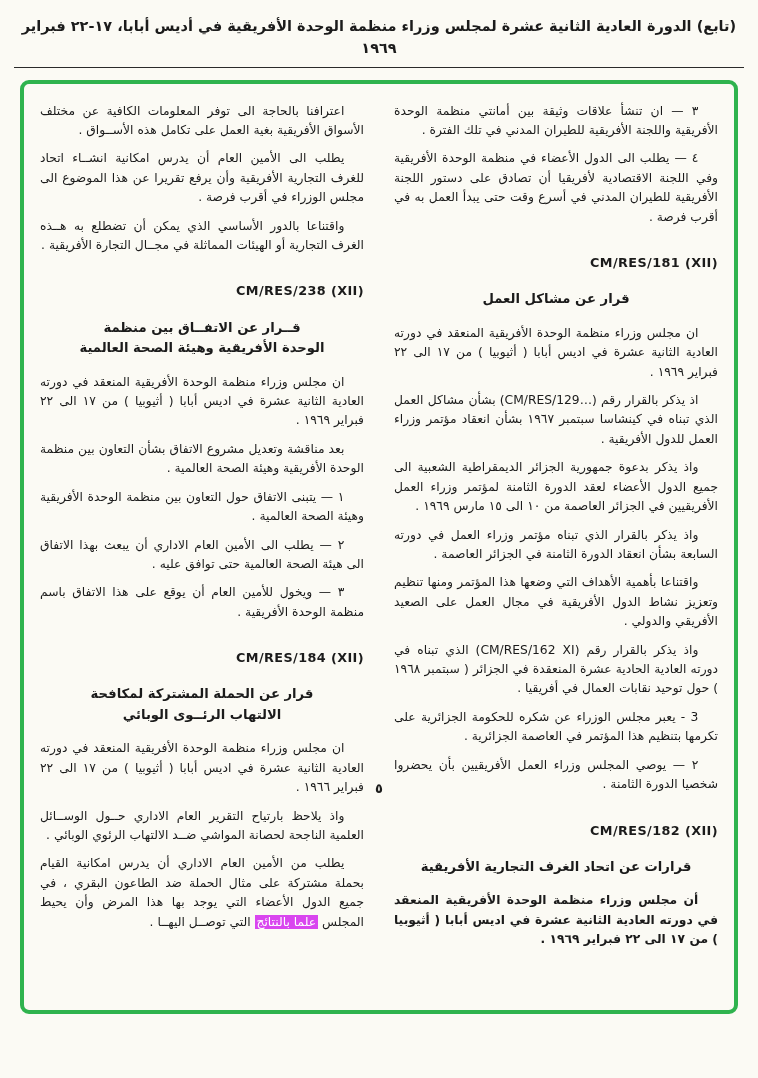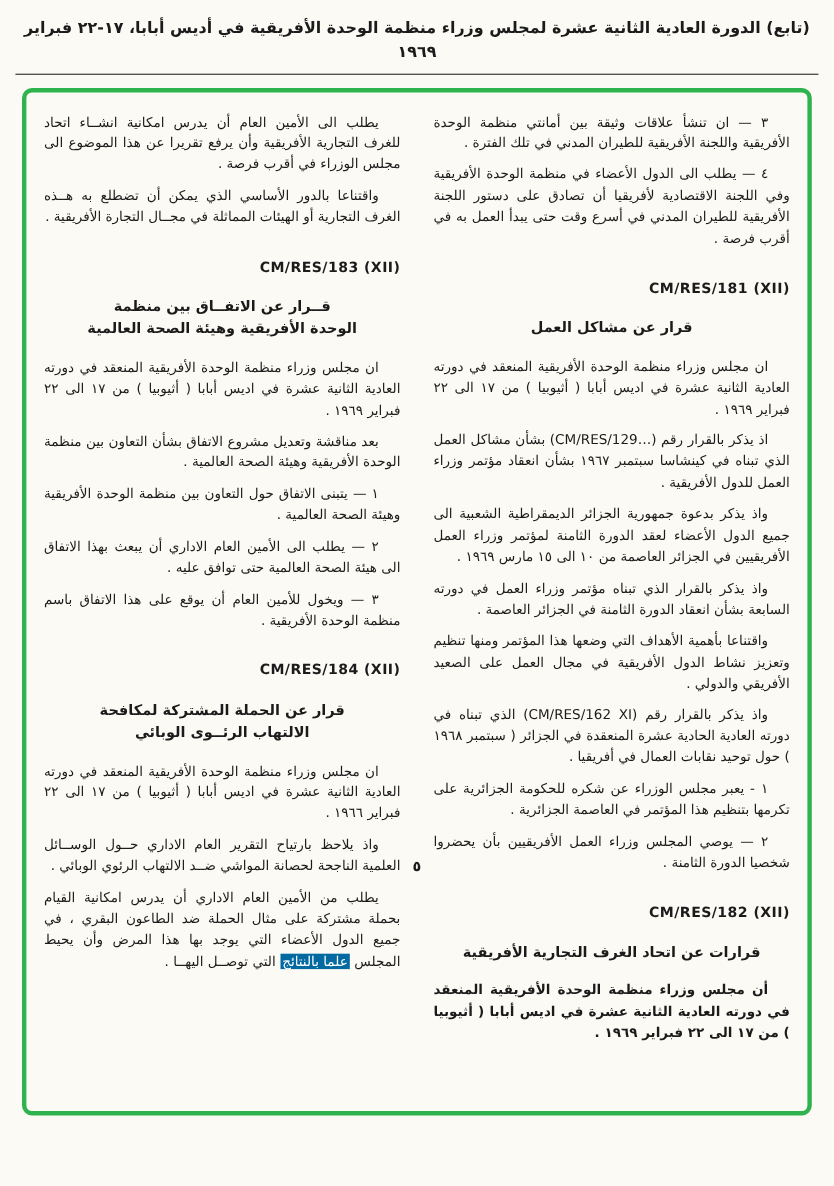--- a/index.html
+++ b/index.html
@@ -47,21 +47,21 @@
   .res-code{
     direction:ltr;text-align:right;
     font-weight:bold;font-size:12.8px;letter-spacing:.4px;
     margin:26px 0 16px 0;
   }
   .res-heading{
     text-align:center;font-weight:bold;font-size:13.2px;
     margin:0 0 14px 0;white-space:pre-line;line-height:1.55;
   }
   .inverted{
-    background:#0369a1;color:#ffffff;padding:0 2px;
+    background:#d946ef;color:#ffffff;padding:0 2px;
   }
   .page-number{
     position:absolute;bottom:16px;left:0;right:0;
     text-align:center;font-size:13px;font-weight:bold;
   }
 </style>
 </head>
 <body>
 
 <div class="page">
@@ -77,30 +77,31 @@
           <p class="para">٣ — ان تنشأ علاقات وثيقة بين أمانتي منظمة الوحدة الأفريقية واللجنة الأفريقية للطيران المدني في تلك الفترة .</p>
           <p class="para">٤ — يطلب الى الدول الأعضاء في منظمة الوحدة الأفريقية وفي اللجنة الاقتصادية لأفريقيا أن تصادق على دستور اللجنة الأفريقية للطيران المدني في أسرع وقت حتى يبدأ العمل به في أقرب فرصة .</p>
           <div class="res-code">CM/RES/181  (XII)</div>
           <h3 class="res-heading">قرار عن مشاكل العمل</h3>
           <p class="para">ان مجلس وزراء منظمة الوحدة الأفريقية المنعقد في دورته العادية الثانية عشرة في اديس أبابا ( أثيوبيا ) من ١٧ الى ٢٢ فبراير ١٩٦٩ .</p>
           <p class="para">اذ يذكر بالقرار رقم (…CM/RES/129) بشأن مشاكل العمل الذي تبناه في كينشاسا سبتمبر ١٩٦٧ بشأن انعقاد مؤتمر وزراء العمل للدول الأفريقية .</p>
           <p class="para">واذ يذكر بدعوة جمهورية الجزائر الديمقراطية الشعبية الى جميع الدول الأعضاء لعقد الدورة الثامنة لمؤتمر وزراء العمل الأفريقيين في الجزائر العاصمة من ١٠ الى ١٥ مارس ١٩٦٩ .</p>
           <p class="para">واذ يذكر بالقرار الذي تبناه مؤتمر وزراء العمل في دورته السابعة بشأن انعقاد الدورة الثامنة في الجزائر العاصمة .</p>
           <p class="para">واقتناعا بأهمية الأهداف التي وضعها هذا المؤتمر ومنها تنظيم وتعزيز نشاط الدول الأفريقية في مجال العمل على الصعيد الأفريقي والدولي .</p>
           <p class="para">واذ يذكر بالقرار رقم (CM/RES/162 XI) الذي تبناه في دورته العادية الحادية عشرة المنعقدة في الجزائر ( سبتمبر ١٩٦٨ ) حول توحيد نقابات العمال في أفريقيا .</p>
-          <p class="para">١ - يعبر مجلس الوزراء عن شكره للحكومة الجزائرية على تكرمها بتنظيم هذا المؤتمر في العاصمة الجزائرية .</p>
+          <p class="para">3 - يعبر مجلس الوزراء عن شكره للحكومة الجزائرية على تكرمها بتنظيم هذا المؤتمر في العاصمة الجزائرية .</p>
           <p class="para">٢ — يوصي المجلس وزراء العمل الأفريقيين بأن يحضروا شخصيا الدورة الثامنة .</p>
           <div class="res-code">CM/RES/182  (XII)</div>
           <h3 class="res-heading">قرارات عن اتحاد الغرف التجارية الأفريقية</h3>
           <p class="para bold">أن مجلس وزراء منظمة الوحدة الأفريقية المنعقد في دورته العادية الثانية عشرة في اديس أبابا ( أثيوبيا ) من ١٧ الى ٢٢ فبراير ١٩٦٩ .</p>
         </div>
       <div class="column" dir="rtl" lang="ar">
+          <p class="para">اعترافنا بالحاجة الى توفر المعلومات الكافية عن مختلف الأسواق الأفريقية بغية العمل على تكامل هذه الأســواق .</p>
           <p class="para">يطلب الى الأمين العام أن يدرس امكانية انشــاء اتحاد للغرف التجارية الأفريقية وأن يرفع تقريرا عن هذا الموضوع الى مجلس الوزراء في أقرب فرصة .</p>
           <p class="para">واقتناعا بالدور الأساسي الذي يمكن أن تضطلع به هــذه الغرف التجارية أو الهيئات المماثلة في مجــال التجارة الأفريقية .</p>
-          <div class="res-code">CM/RES/183  (XII)</div>
+          <div class="res-code">CM/RES/238  (XII)</div>
           <h3 class="res-heading">قــرار عن الاتفــاق بين منظمة
 الوحدة الأفريقية وهيئة الصحة العالمية</h3>
           <p class="para">ان مجلس وزراء منظمة الوحدة الأفريقية المنعقد في دورته العادية الثانية عشرة في اديس أبابا ( أثيوبيا ) من ١٧ الى ٢٢ فبراير ١٩٦٩ .</p>
           <p class="para">بعد مناقشة وتعديل مشروع الاتفاق بشأن التعاون بين منظمة الوحدة الأفريقية وهيئة الصحة العالمية .</p>
           <p class="para">١ — يتبنى الاتفاق حول التعاون بين منظمة الوحدة الأفريقية وهيئة الصحة العالمية .</p>
           <p class="para">٢ — يطلب الى الأمين العام الاداري أن يبعث بهذا الاتفاق الى هيئة الصحة العالمية حتى توافق عليه .</p>
           <p class="para">٣ — ويخول للأمين العام أن يوقع على هذا الاتفاق باسم منظمة الوحدة الأفريقية .</p>
           <div class="res-code">CM/RES/184  (XII)</div>
           <h3 class="res-heading">قرار عن الحملة المشتركة لمكافحة
 الالتهاب الرئــوى الوبائي</h3>

